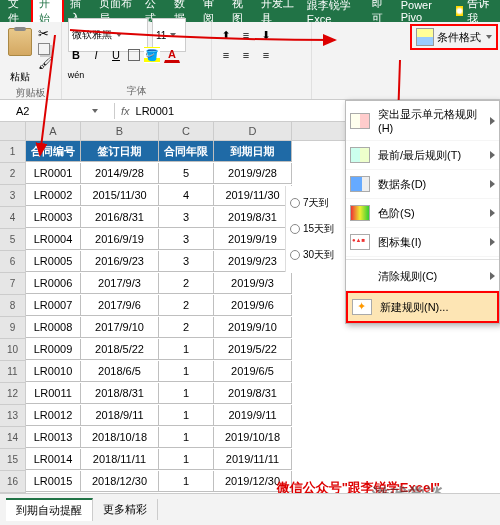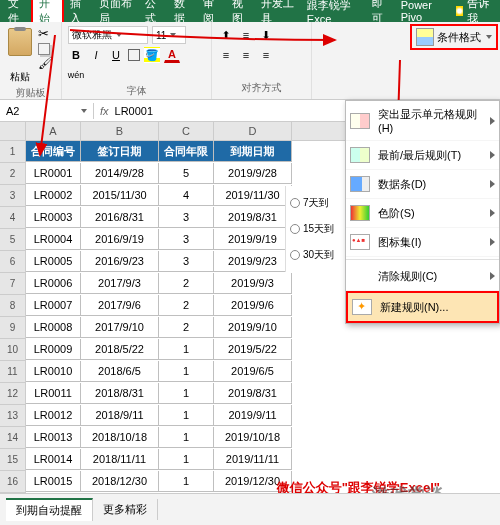--- a/index.html
+++ b/index.html
@@ -12,27 +12,27 @@
 .ribbon{background:#f3f3f3;height:78px;border-bottom:1px solid #ccc;display:flex;position:relative}
 .rgroup{border-right:1px solid #e0e0e0;padding:2px 6px;display:flex;flex-direction:column;justify-content:space-between;height:100%}
 .glabel{text-align:center;color:#666;font-size:10px;padding-bottom:2px}
 .gbody{display:flex;gap:4px;flex:1;align-items:flex-start;padding-top:2px}
 .bigbtn{display:flex;flex-direction:column;align-items:center;gap:14px;padding:2px;cursor:pointer}
 .icn{width:16px;height:16px;display:inline-block}
 .clipboard{width:24px;height:28px;background:linear-gradient(#e8c88a,#d4a862);border:1px solid #aa8844;border-radius:2px;position:relative}
 .clipboard:before{content:"";position:absolute;top:-2px;left:5px;width:12px;height:4px;background:#888;border-radius:2px}
 .minicol{display:flex;flex-direction:column;gap:1px}
 .minirow{display:flex;gap:4px;align-items:center;height:18px}
-.sel{border:1px solid #ccc;background:#fff;padding:1px 3px;font-size:10px;height:18px;display:flex;align-items:center;gap:2px}
+.sel{border:1px solid #ccc;background:#fff;padding:1px 3px;font-size:10px;height:34px;display:flex;align-items:center;gap:2px}
 .dd{width:0;height:0;border-left:3px solid transparent;border-right:3px solid transparent;border-top:4px solid #666;display:inline-block;margin-left:2px}
 .fmt-btn{width:16px;height:16px;border:1px solid transparent;display:flex;align-items:center;justify-content:center;font-size:11px;cursor:pointer}
 .condfmt{position:absolute;right:2px;top:2px;border:2px solid red;padding:2px 4px;display:flex;align-items:center;gap:3px;cursor:pointer;background:#f3f3f3}
 .condfmt-icn{width:18px;height:18px;background:linear-gradient(180deg,#ff9 50%,#9cf 50%);border:1px solid #999}
 .namebox-row{height:22px;border-bottom:1px solid #ccc;display:flex;align-items:center;background:#fff}
-.namebox{width:94px;border-right:1px solid #ccc;padding:2px 6px;font-size:11px;display:flex;align-items:center;justify-content:space-between}
+.namebox{width:115px;border-right:1px solid #ccc;padding:2px 16px;font-size:11px;display:flex;align-items:center;justify-content:space-between}
 .fxrow{display:flex;align-items:center;gap:6px;padding:0 6px}
 .fx{color:#666;font-style:italic}
 .sheet{position:relative}
 .colhdrs{display:flex;background:#e6e6e6;border-bottom:1px solid #ccc}
 .corner{width:26px;height:18px;border-right:1px solid #ccc;background:#e6e6e6}
 .ch{width:78px;height:18px;border-right:1px solid #ccc;text-align:center;font-size:11px;line-height:18px;color:#555}
 .ch.narrow{width:55px}
 .row{display:flex}
 .rh{width:26px;background:#e6e6e6;border-right:1px solid #ccc;border-bottom:1px solid #ccc;text-align:center;font-size:10px;line-height:21px;color:#555}
 .cell{width:78px;height:21px;border-right:1px solid #bfbfbf;border-bottom:1px solid #bfbfbf;text-align:center;font-size:11px;line-height:21px}
@@ -139,21 +139,20 @@
         <span class="fmt-btn">⬆</span>
         <span class="fmt-btn">≡</span>
         <span class="fmt-btn">⬇</span>
       </div>
       <div class="minirow">
         <span class="fmt-btn">≡</span>
         <span class="fmt-btn">≡</span>
         <span class="fmt-btn">≡</span>
       </div>
     </div>
-    <div class="glabel">对齐方式</div>
   </div>
   <div class="condfmt">
     <span class="condfmt-icn"></span>
     <span>条件格式</span>
       <span class="dd"></span>
   </div>
 </div>
 
 <div class="namebox-row">
   <div class="namebox">

